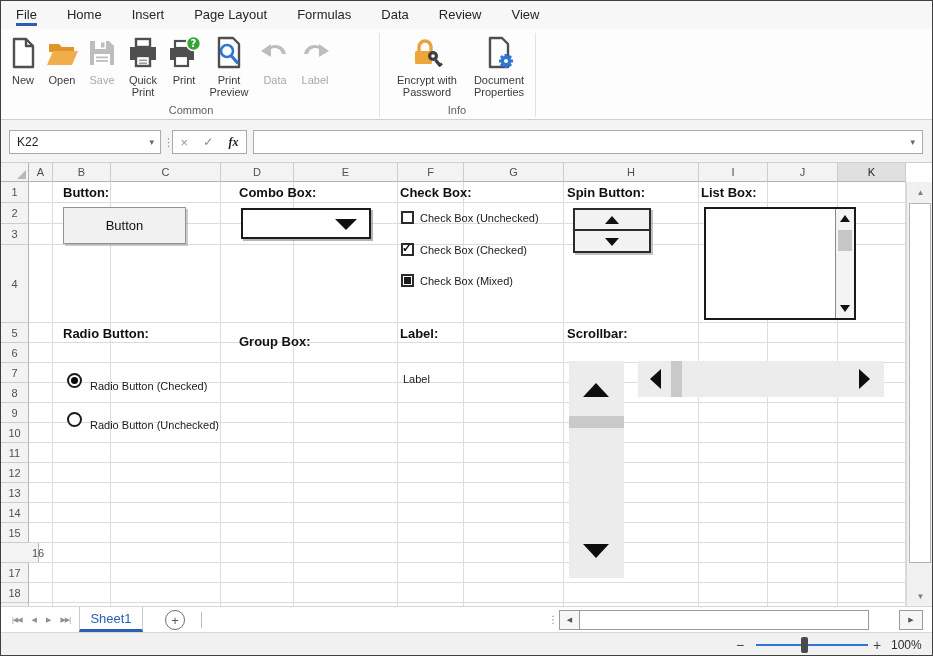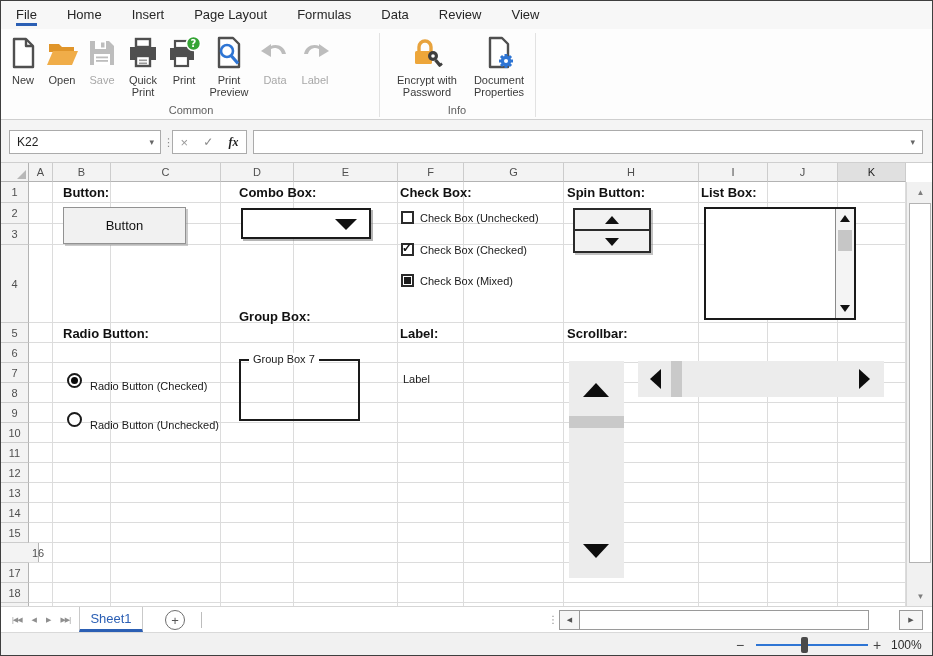--- a/index.html
+++ b/index.html
@@ -370,36 +370,33 @@
 
     <div class="ctl-list">
       <div class="lsb">
         <span class="u"></span>
         <span class="th"></span>
         <span class="d"></span>
       </div>
     </div>
 
     <div class="cell-label" style="left:62px; top:163px">Radio Button:</div>
-    <div class="cell-label" style="left:238px; top:146px">Group Box:</div>
+    <div class="cell-label" style="left:238px; top:171px">Group Box:</div>
     <div class="cell-label" style="left:399px; top:163px">Label:</div>
     <div class="cell-label" style="left:566px; top:163px">Scrollbar:</div>
 
     <div class="radio-item checked" style="top:205px">
       <span class="radio-dot"></span>
       <span class="rd-label">Radio Button (Checked)</span>
     </div>
     <div class="radio-item" style="top:244px">
       <span class="radio-dot"></span>
       <span class="rd-label">Radio Button (Unchecked)</span>
     </div>
 
-    <div class="ctl-group">
-      <span class="legend">Group Box 7</span>
-    </div>
 
     <div class="small-text" style="left:402px; top:210px">Label</div>
 
     <div class="ctl-vscroll">
       <span class="up"></span>
       <span class="thumb"></span>
       <span class="down"></span>
     </div>
     <div class="ctl-hscroll">
       <span class="left"></span>

